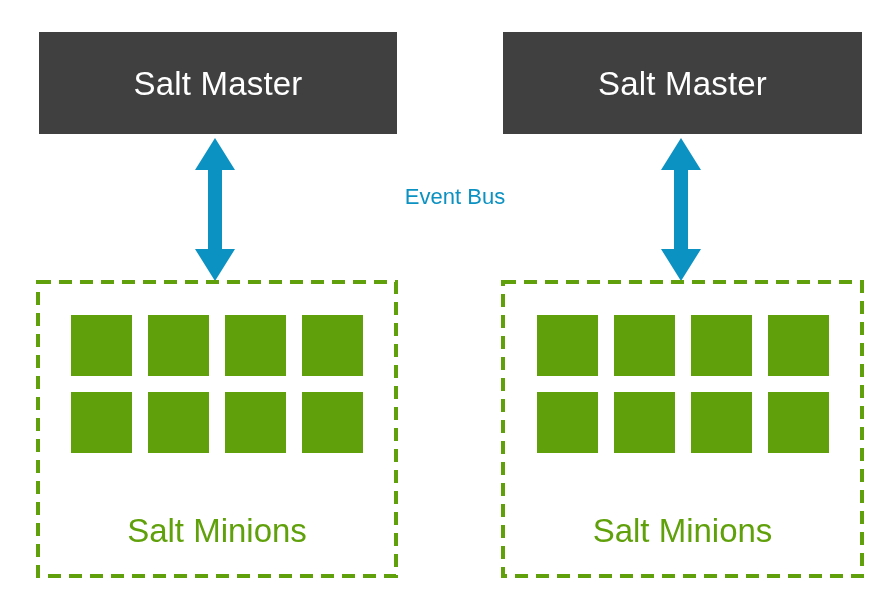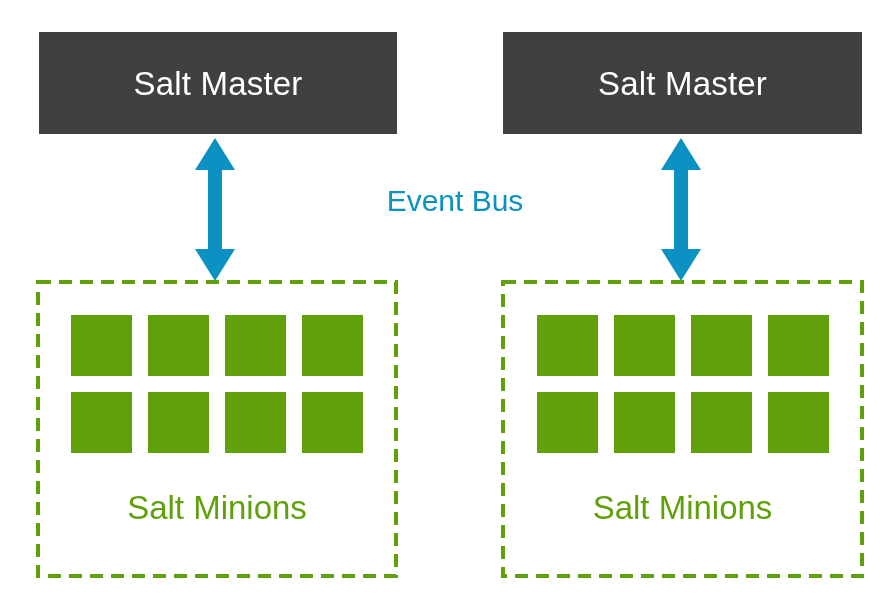--- a/index.html
+++ b/index.html
@@ -50,21 +50,21 @@
   #arrow-right { left: 659px; top: 138px; }
 
   
   #event-bus-label {
     position: absolute;
     left: 330px;
     top: 186px;
     width: 250px;
     text-align: center;
     color: #0B91C2;
-    font-size: 30px;
+    font-size: 22px;
     font-weight: 400;
     line-height: 1;
     white-space: nowrap;
   }
 
   
   .minion-group {
     position: absolute;
     box-sizing: border-box;
     background: transparent;
@@ -79,20 +79,21 @@
   }
 
   .minion-inner {
     position: absolute;
     inset: 0;
     display: flex;
     flex-direction: column;
     align-items: center;
     padding-top: 35px;
     box-sizing: border-box;
+    gap: 23px;
   }
 
   .minion-grid {
     display: grid;
     grid-template-columns: repeat(4, 61px);
     grid-template-rows: repeat(2, 61px);
     column-gap: 16px;
     row-gap: 16px;
   }
   .minion-cell {

